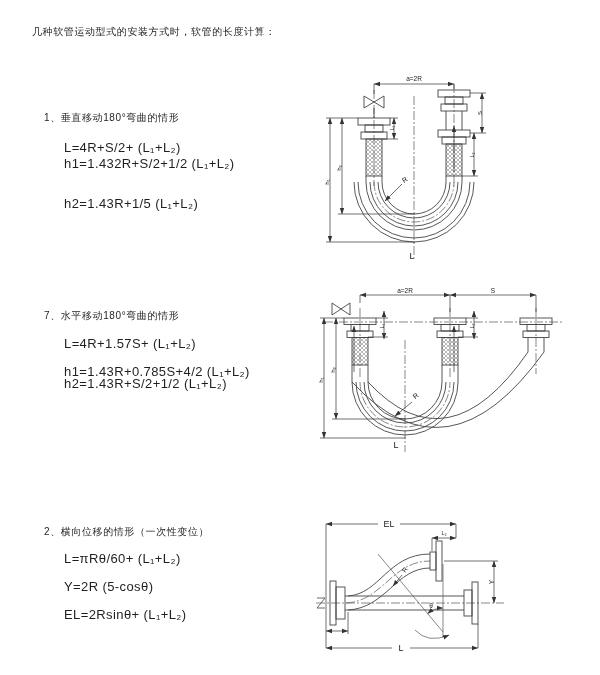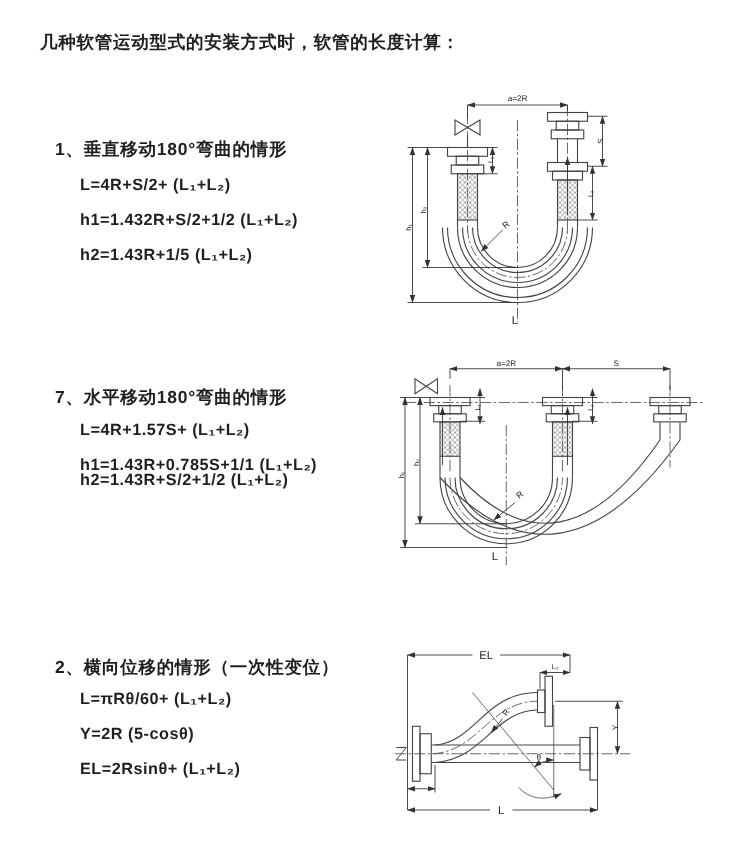--- a/index.html
+++ b/index.html
@@ -1,39 +1,39 @@
 <!DOCTYPE html>
 <html><head>
 <meta charset="utf-8">
 <style>
   html,body{margin:0;padding:0}
   body{
     width:600px;height:675px;position:relative;background:#ffffff;
     font-family:"Liberation Sans",sans-serif;color:#1f1f1f;overflow:hidden;
   }
-  .title{position:absolute;left:32px;top:25px;font-size:14px;font-weight:700;letter-spacing:.6px;white-space:nowrap}
-  .sec-heading{position:absolute;left:44px;font-size:14px;font-weight:700;letter-spacing:.6px;white-space:nowrap}
-  .formula{position:absolute;left:64px;font-size:13px;font-weight:700;letter-spacing:.4px;white-space:nowrap}
+  .title{position:absolute;left:32px;top:25px;font-size:10px;font-weight:400;letter-spacing:.6px;white-space:nowrap}
+  .sec-heading{position:absolute;left:44px;font-size:10px;font-weight:400;letter-spacing:.6px;white-space:nowrap}
+  .formula{position:absolute;left:64px;font-size:13px;font-weight:400;letter-spacing:.4px;white-space:nowrap}
   .diagram{position:absolute}
   svg text{font-family:"Liberation Sans",sans-serif;fill:#222}
   svg{display:block}
 </style>
 </head>
 <body>
 
 <div class="title">几种软管运动型式的安装方式时，软管的长度计算：</div>
 
 <div class="sec-heading" style="top:111px">1、垂直移动180°弯曲的情形</div>
 <div class="formula" style="top:140px">L=4R+S/2+ (L₁+L₂)</div>
-<div class="formula" style="top:168px">h1=1.432R+S/2+1/2 (L₁+L₂)</div>
+<div class="formula" style="top:156px">h1=1.432R+S/2+1/2 (L₁+L₂)</div>
 <div class="formula" style="top:196px">h2=1.43R+1/5 (L₁+L₂)</div>
 
 <div class="sec-heading" style="top:309px">7、水平移动180°弯曲的情形</div>
 <div class="formula" style="top:336px">L=4R+1.57S+ (L₁+L₂)</div>
-<div class="formula" style="top:364px">h1=1.43R+0.785S+1/1 (L₁+L₂)</div>
+<div class="formula" style="top:364px">h1=1.43R+0.785S+4/2 (L₁+L₂)</div>
 <div class="formula" style="top:376px">h2=1.43R+S/2+1/2 (L₁+L₂)</div>
 
 <div class="sec-heading" style="top:525px">2、横向位移的情形（一次性变位）</div>
 <div class="formula" style="top:551px">L=πRθ/60+ (L₁+L₂)</div>
 <div class="formula" style="top:579px">Y=2R (5-cosθ)</div>
 <div class="formula" style="top:607px">EL=2Rsinθ+ (L₁+L₂)</div>
 
 <div class="diagram" style="left:312px;top:70px">
 <svg width="282" height="192" viewBox="0 0 282 192">
   <defs>

